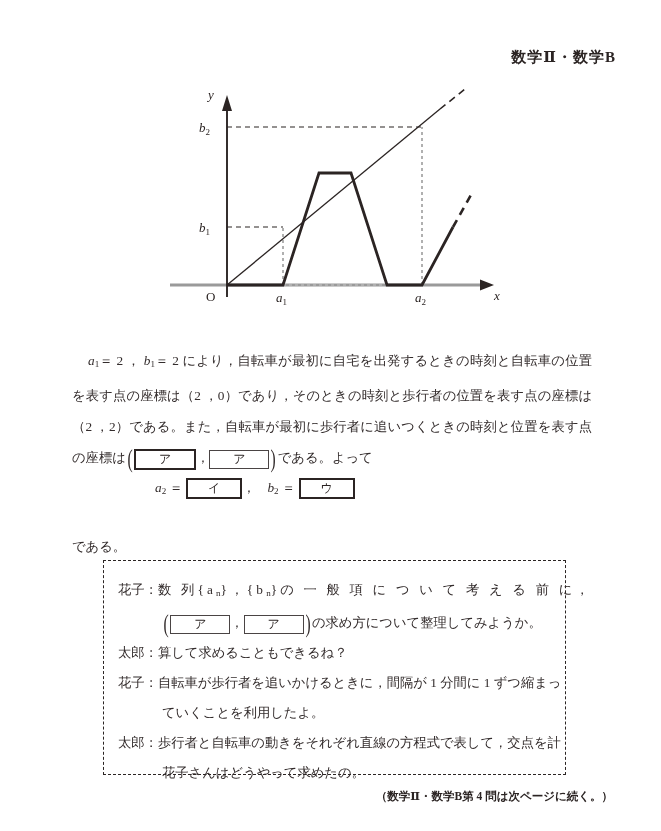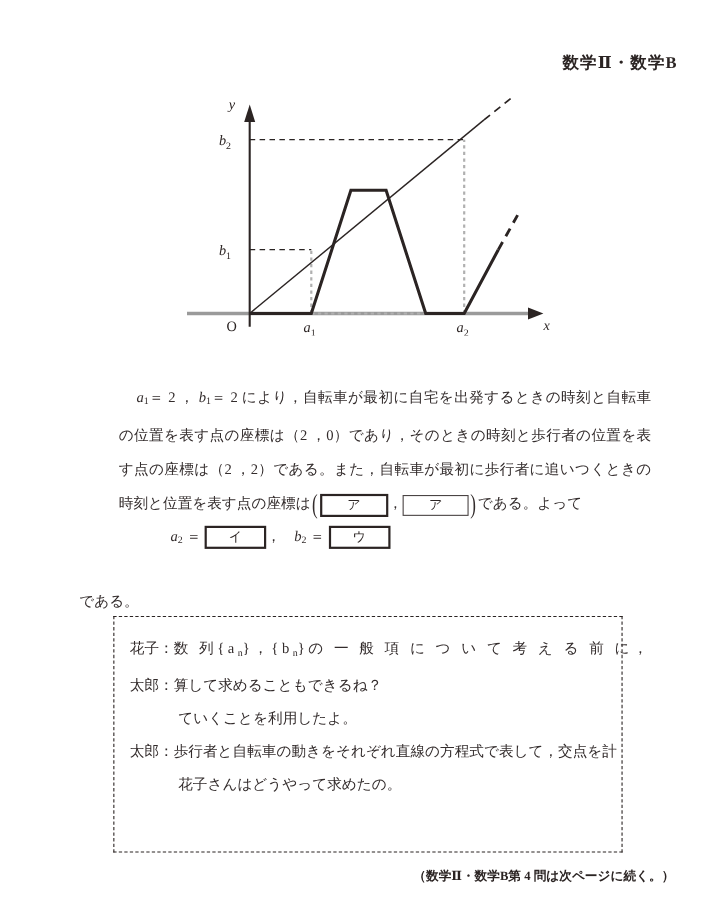--- a/index.html
+++ b/index.html
@@ -41,21 +41,21 @@
   
   #body-text {
     position: absolute;
     left: 72px;
     top: 345px;
     width: 520px;
     font-size: 13.3px;
     line-height: 31px;
     color: #332c2c;
   }
-  .para { text-align: justify; text-justify: inter-ideograph; margin-left: 36px; }
+  .para { text-align: justify; text-justify: inter-ideograph; }
   .indent { display: inline-block; width: 16px; }
 
   .math-it {
     font-family: "Liberation Serif", serif;
     font-style: italic;
   }
   sub, .sub {
     font-size: 0.68em;
     vertical-align: -0.25em;
     font-style: normal;
@@ -187,23 +187,25 @@
   <span class="ansbox narrow-thick">ウ</span>
 </div>
 
 <div id="dearu">である。</div>
 
 <div id="dialogue">
   <div id="dialogue-inner">
 
     <span class="dlg-line"><span>花子：</span><span class="spaced">数 列{a</span><span class="sub">n</span><span class="spaced">}，{b</span><span class="sub">n</span><span class="spaced">}の 一 般 項 に つ い て 考 え る 前 に，</span></span>
 
+    <span class="dlg-line cont"><span class="bigparen">(</span><span class="ansbox thin">ア</span><span>，</span><span class="ansbox thin">ア</span><span class="bigparen">)</span><span>の求め方について整理してみようか。</span></span>
 
     <span class="dlg-line"><span>太郎：</span><span>算して求めることもできるね？</span></span>
 
+    <span class="dlg-line"><span>花子：</span><span>自転車が歩行者を追いかけるときに，間隔が 1 分間に 1 ずつ縮まっ</span></span>
 
     <span class="dlg-line cont">ていくことを利用したよ。</span>
 
     <span class="dlg-line"><span>太郎：</span><span>歩行者と自転車の動きをそれぞれ直線の方程式で表して，交点を計</span></span>
 
     <span class="dlg-line cont">花子さんはどうやって求めたの。</span>
 
   </div>
 </div>
 

